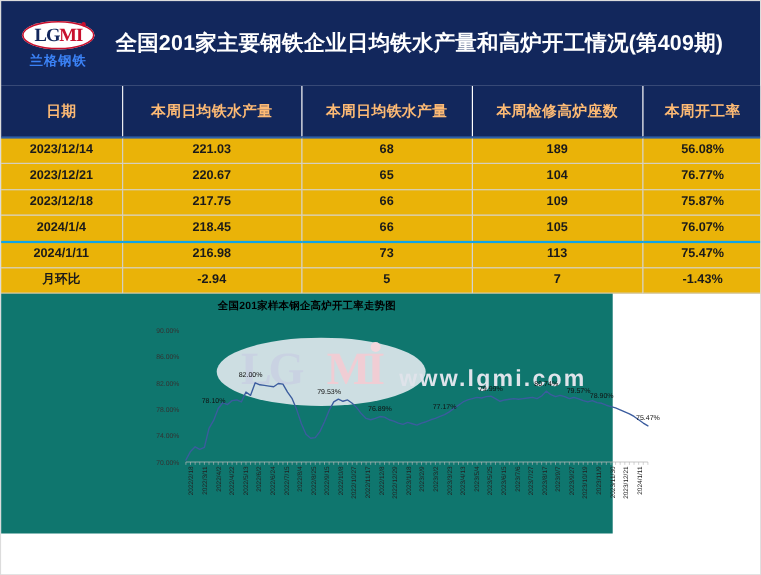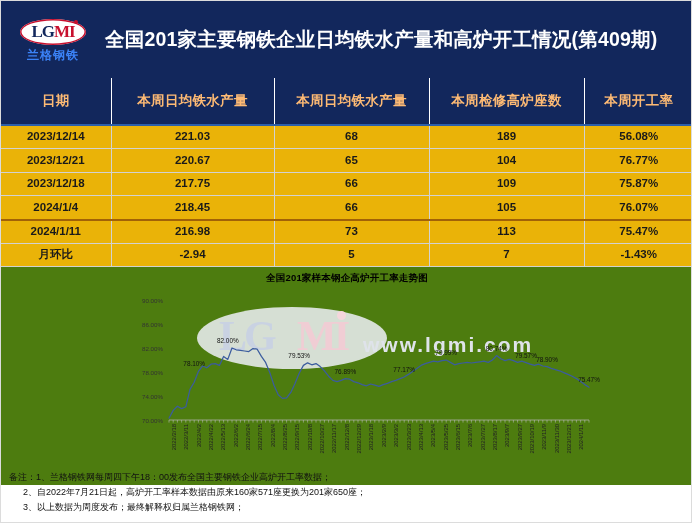--- a/index.html
+++ b/index.html
@@ -90,30 +90,30 @@
     font-size:11.5px;
     font-weight:bold;
     text-align:center;
     border-right:1px solid #d2d2d2;
     border-bottom:1px solid #d2d2d2;
     color:#1a1a1a;
     background:#eab308;
     line-height:1;
   }
   table.data td:last-child{border-right:none;}
-  table.data tr.sep td{border-bottom:2px solid #a16207;}
+  table.data tr.sep td{border-bottom:2px solid #0ea5e9;}
   td.neg{color:#00a65a;}
   td.pos{color:#e8112d;}
 
   
   .chart-wrap{
     position:relative;
-    width:692px;
+    width:556px;
     height:218px;
-    background:#4d7c0f;
+    background:#0f766e;
   }
   .chart-title{
     position:absolute;
     top:5px;left:0;right:0;
     text-align:center;
     font-size:9.5px;
     font-weight:bold;
     color:#000000;
     letter-spacing:0.2px;
   }
@@ -407,19 +407,14 @@
         <text x="344.4" y="106.66" text-anchor="middle" font-size="6.4" fill="#111" font-family="&quot;Liberation Sans&quot;,sans-serif">76.89%</text>
         <text x="403.20000000000005" y="104.97999999999999" text-anchor="middle" font-size="6.4" fill="#111" font-family="&quot;Liberation Sans&quot;,sans-serif">77.17%</text>
         <text x="445.2" y="88.06000000000003" text-anchor="middle" font-size="6.4" fill="#111" font-family="&quot;Liberation Sans&quot;,sans-serif">79.99%</text>
         <text x="495.6" y="83.56000000000003" text-anchor="middle" font-size="6.4" fill="#111" font-family="&quot;Liberation Sans&quot;,sans-serif">80.74%</text>
         <text x="525" y="90.58000000000004" text-anchor="middle" font-size="6.4" fill="#111" font-family="&quot;Liberation Sans&quot;,sans-serif">79.57%</text>
         <text x="546" y="94.59999999999997" text-anchor="middle" font-size="6.4" fill="#111" font-family="&quot;Liberation Sans&quot;,sans-serif">78.90%</text>
         <text x="588" y="115.18" text-anchor="middle" font-size="6.4" fill="#111" font-family="&quot;Liberation Sans&quot;,sans-serif">75.47%</text>
       </svg>
   </div>
 
-  <div class="notes">
-    <div class="line"><span>备注：</span><span>1、兰格钢铁网每周四下午18：00发布全国主要钢铁企业高炉开工率数据；</span></div>
-    <div class="line ind"><span>2、自2022年7月21日起，高炉开工率样本数据由原来160家571座更换为201家650座；</span></div>
-    <div class="line ind"><span>3、以上数据为周度发布；最终解释权归属兰格钢铁网；</span></div>
-  </div>
 
 </div>
 
 </body></html>

